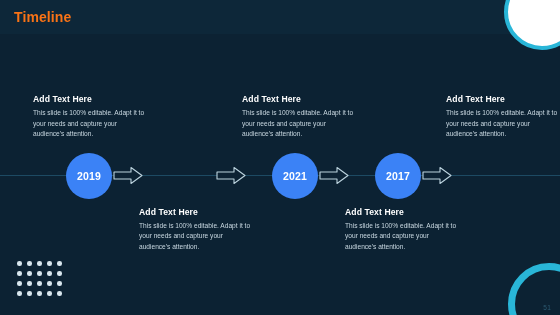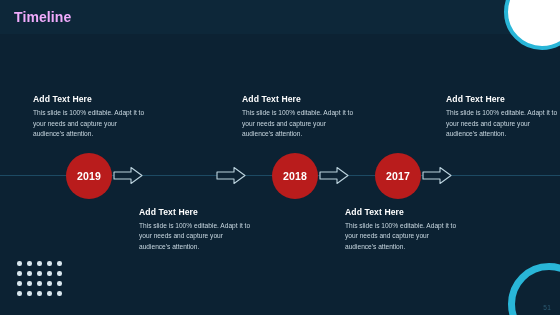--- a/index.html
+++ b/index.html
@@ -79,21 +79,21 @@
     width: 100%;
     height: 34px;
     background: #0d2739;
   }
   #page-title {
     position: absolute;
     top: 9px;
     left: 14px;
     font-size: 14px;
     font-weight: bold;
-    color: #f0abfc;
+    color: #f97316;
     letter-spacing: .1px;
   }
 
   
   #timeline {
     position: absolute;
     top: 153px;
     left: 0;
     width: 560px;
     height: 46px;
@@ -105,21 +105,21 @@
     width: 560px;
     height: 1px;
     background: #1d4a63;
   }
   .node {
     position: absolute;
     top: 0;
     width: 46px;
     height: 46px;
     border-radius: 50%;
-    background: #b91c1c;
+    background: #3b82f6;
     color: #ffffff;
     font-size: 10.5px;
     font-weight: bold;
     display: flex;
     align-items: center;
     justify-content: center;
     letter-spacing: .2px;
   }
   .arrow {
     position: absolute;
@@ -224,17 +224,17 @@
         <path d="M1 6 H18 V1.5 L29 9.5 L18 17.5 V13 H1 Z" fill="#0c2233" stroke="#bcd3de" stroke-width="1.1" stroke-linejoin="round"></path>
       </svg>
     </div>
     <div class="arrow" style="left:422px;">
       <svg viewBox="0 0 30 19" width="30" height="19">
         <path d="M1 6 H18 V1.5 L29 9.5 L18 17.5 V13 H1 Z" fill="#0c2233" stroke="#bcd3de" stroke-width="1.1" stroke-linejoin="round"></path>
       </svg>
     </div>
 
     <div class="node" style="left:66px;">2019</div>
-    <div class="node" style="left:272px;">2018</div>
+    <div class="node" style="left:272px;">2021</div>
     <div class="node" style="left:375px;">2017</div>
   </div>
 
 </div>
 
 </body></html>

